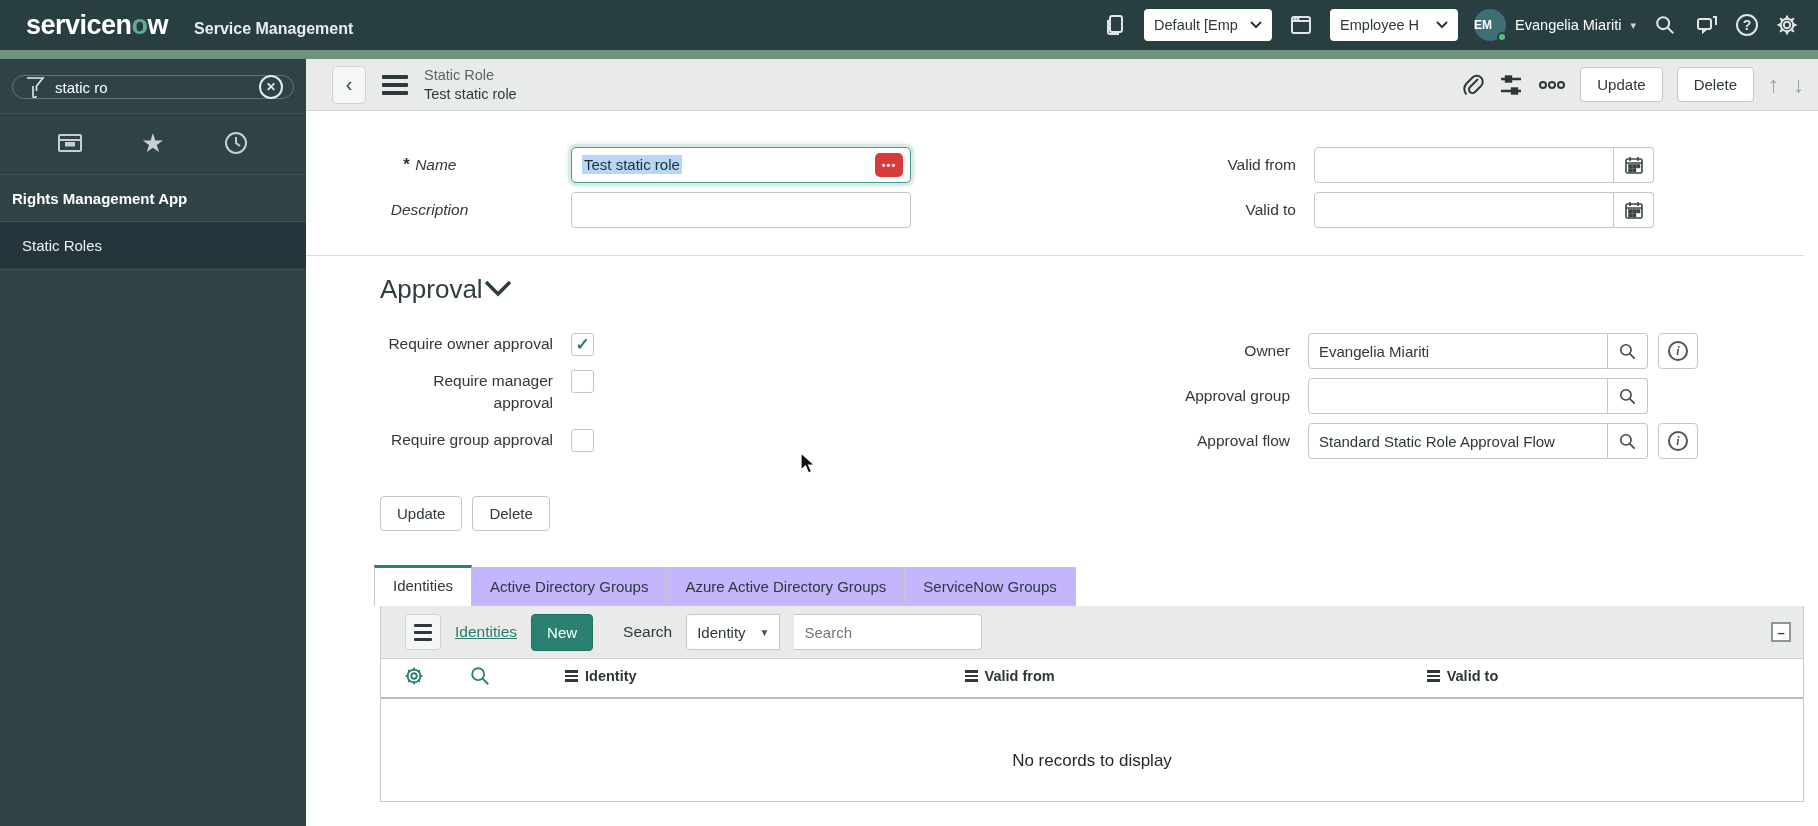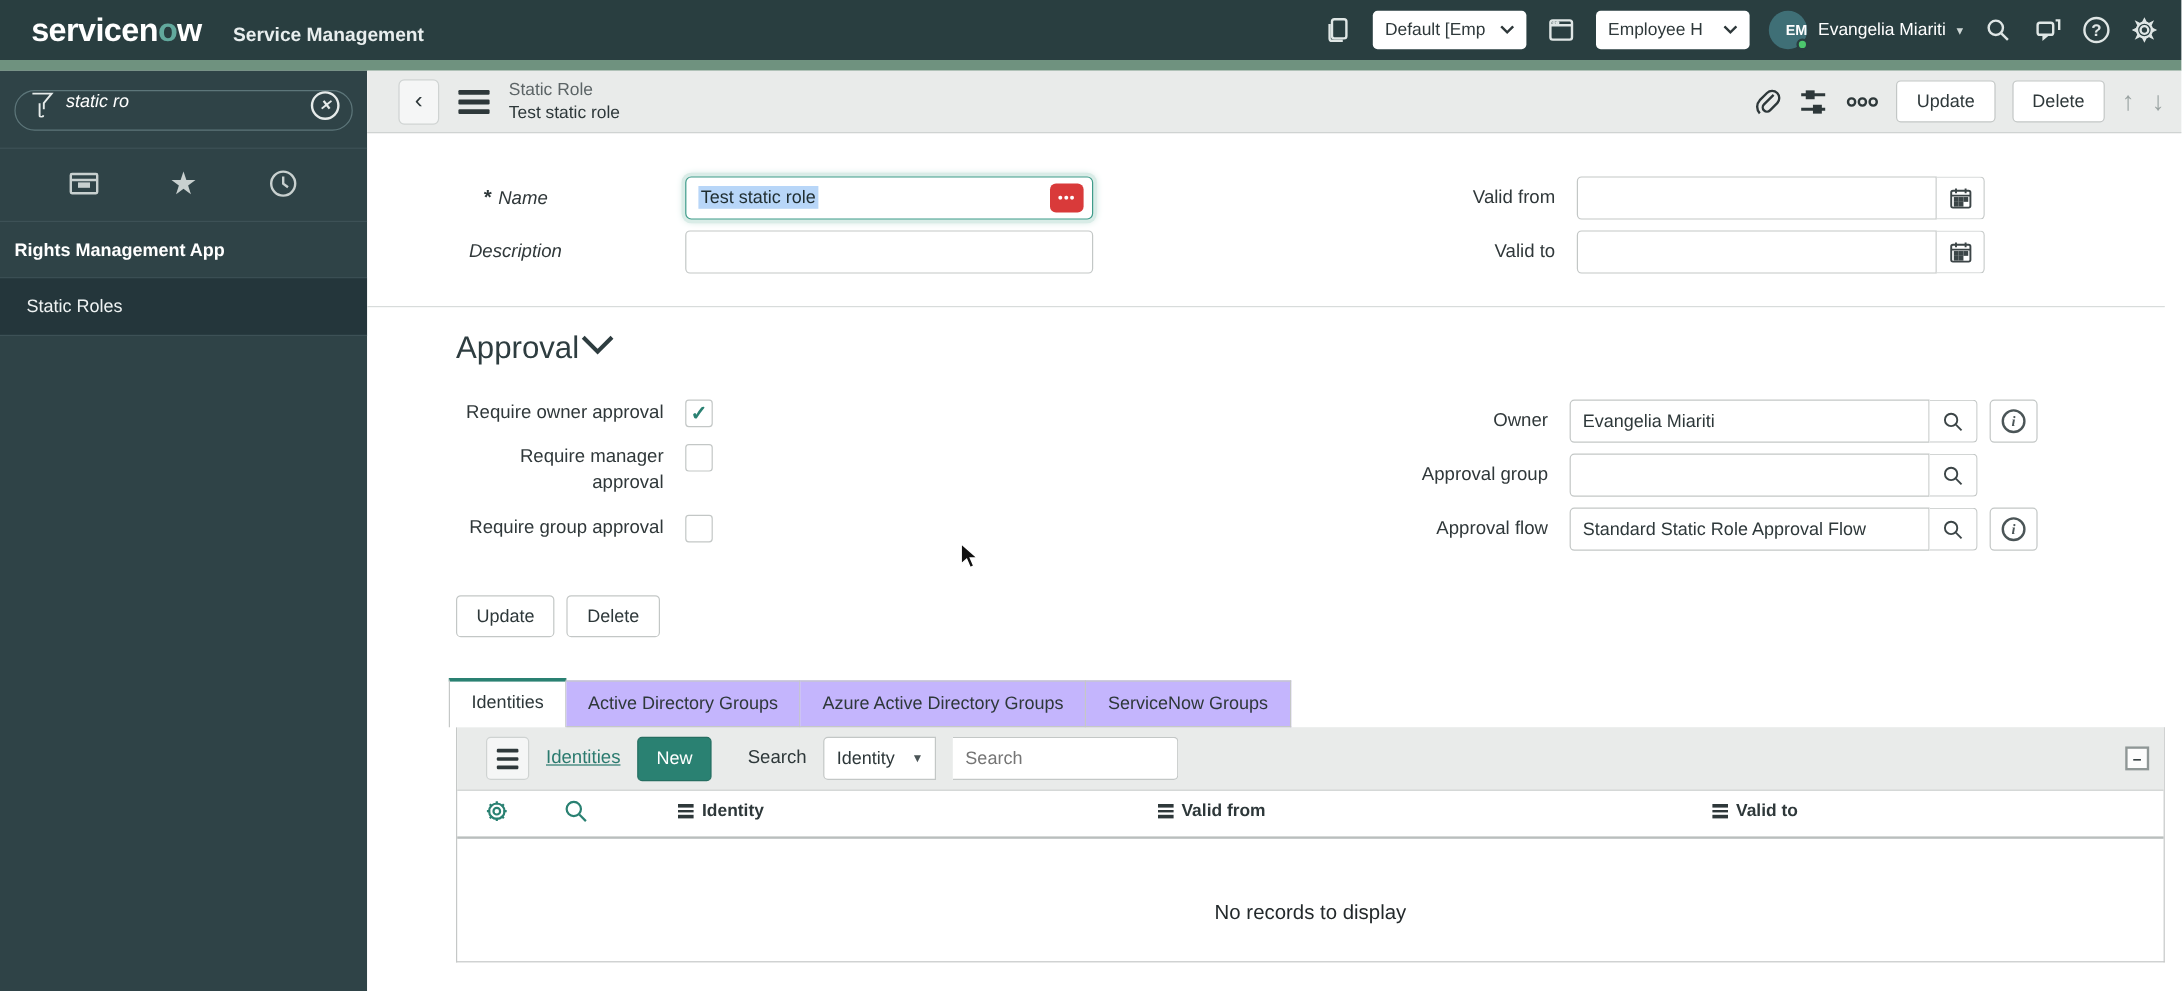--- a/index.html
+++ b/index.html
@@ -9,35 +9,35 @@
   
   .topbar { height:50px; background:#293e40; display:flex; align-items:center; justify-content:space-between; padding:0 18px 0 26px; }
   .brand { display:flex; align-items:baseline; gap:26px; }
   .logo { color:#fff; font-size:27px; font-weight:700; letter-spacing:-0.5px; }
   .logo .logo-o { color:#62a99d; }
   .product { color:#e8eeee; font-size:16px; font-weight:600; }
   .topbar-right { display:flex; align-items:center; gap:16px; }
   .top-icon { width:26px; height:26px; display:flex; align-items:center; justify-content:center; color:#dfe6e5; }
   .top-select { background:#fff; border-radius:4px; height:32px; min-width:128px; display:flex; align-items:center; justify-content:space-between; padding:0 10px; font-size:14.5px; color:#2e383a; gap:8px; }
   .user-chip { display:flex; align-items:center; gap:9px; color:#fff; font-size:14.5px; }
-  .avatar { width:32px; height:32px; border-radius:50%; background:#3f6f76; color:#fff; font-size:12px; font-weight:700; display:flex; align-items:center; justify-content:flex-end; position:relative; }
+  .avatar { width:32px; height:32px; border-radius:50%; background:#3f6f76; color:#fff; font-size:12px; font-weight:700; display:flex; align-items:center; justify-content:flex-start; position:relative; }
   .presence-dot { position:absolute; right:-1px; bottom:-1px; width:10px; height:10px; border-radius:50%; background:#4cc66d; border:2px solid #293e40; }
   .caret-down { font-size:11px; color:#cdd6d5; }
   .help-icon { width:22px; height:22px; border:2px solid #dfe6e5; border-radius:50%; color:#dfe6e5; font-size:14px; font-weight:700; display:flex; align-items:center; justify-content:center; }
 
   .accent-strip { height:9px; background:#6f927f; }
 
   
   .body-row { display:flex; height:767px; }
   .sidebar { width:306px; background:#2f4347; color:#f0f3f3; flex-shrink:0; }
   .main { flex:1; background:#fff; }
 
   
   .nav-search-wrap { padding:16px 12px 14px 12px; }
-  .nav-search { border:1px solid #5d767a; border-radius:19px; height:34px; display:flex; align-items:flex-start; padding:0 10px 0 12px; gap:10px;font-style:italic; }
+  .nav-search { border:1px solid #5d767a; border-radius:19px; height:24px; display:flex; align-items:center; padding:0 10px 0 12px; gap:10px; }
   .nav-search-value { flex:1; font-size:15px; color:#fff; }
   .clear-circle { width:24px; height:24px; border:2px solid #e6ebea; border-radius:50%; color:#e6ebea; display:flex; align-items:center; justify-content:center; font-size:12px; font-weight:700; }
   .nav-tabs { display:flex; justify-content:space-around; align-items:center; padding:14px 28px 16px; border-top:1px solid #3d5156; border-bottom:1px solid #3d5156; color:#c8d0cf; }
   .nav-tab-btn { width:30px; height:30px; display:flex; align-items:center; justify-content:center; }
   .star-glyph { font-size:26px; color:#c8d0cf; line-height:1; }
   .app-label { font-size:15px; font-weight:700; color:#fff; padding:15px 12px 14px; border-bottom:1px solid #3d5156; }
   .nav-item { font-size:15px; color:#eef2f2; padding:15px 12px 15px 22px; background:#24363b; border-bottom:1px solid #3d5156; }
 
   
   .form-header { height:52px; background:#e9ebea; border-bottom:1px solid #cfd3d2; display:flex; align-items:center; padding:0 14px 0 26px; gap:16px; }

